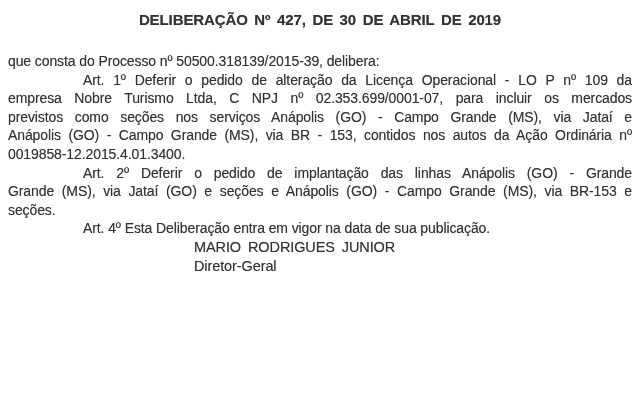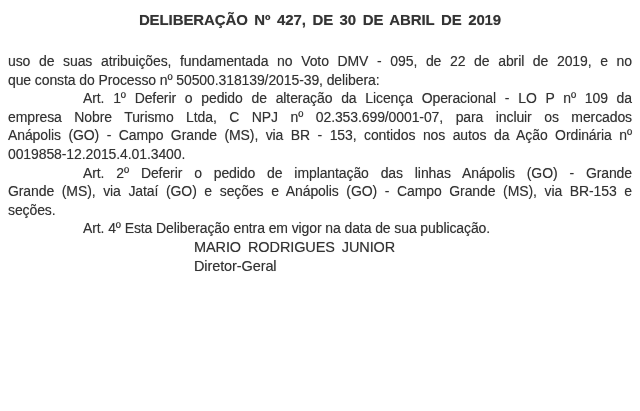--- a/index.html
+++ b/index.html
@@ -48,26 +48,26 @@
   .sig-name { word-spacing: 3px; }
 </style>
 </head>
 <body>
 
 <div class="page">
   <div class="doc-title">DELIBERAÇÃO Nº 427, DE 30 DE ABRIL DE 2019</div>
 
   <div class="doc-body">
       <div class="paragraph">
-        <div class="line just">uso de suas atribuições, fundamentada no Voto DMV - 095, de 22 de abril de 2019, e no</div>
         <div class="line">que consta do Processo nº 50500.318139/2015-39, delibera:</div>
       </div>
       <div class="paragraph">
         <div class="line first just">Art. 1º Deferir o pedido de alteração da Licença Operacional - LO P nº 109 da</div>
         <div class="line just">empresa Nobre Turismo Ltda, C NPJ nº 02.353.699/0001-07, para incluir os mercados</div>
+        <div class="line just">previstos como seções nos serviços Anápolis (GO) - Campo Grande (MS), via Jataí e</div>
         <div class="line just">Anápolis (GO) - Campo Grande (MS), via BR - 153, contidos nos autos da Ação Ordinária nº</div>
         <div class="line">0019858-12.2015.4.01.3400.</div>
       </div>
       <div class="paragraph">
         <div class="line first just">Art. 2º Deferir o pedido de implantação das linhas Anápolis (GO) - Grande</div>
         <div class="line just">Grande (MS), via Jataí (GO) e seções e Anápolis (GO) - Campo Grande (MS), via BR-153 e</div>
         <div class="line">seções.</div>
       </div>
       <div class="paragraph">
         <div class="line first">Art. 4º Esta Deliberação entra em vigor na data de sua publicação.</div>

